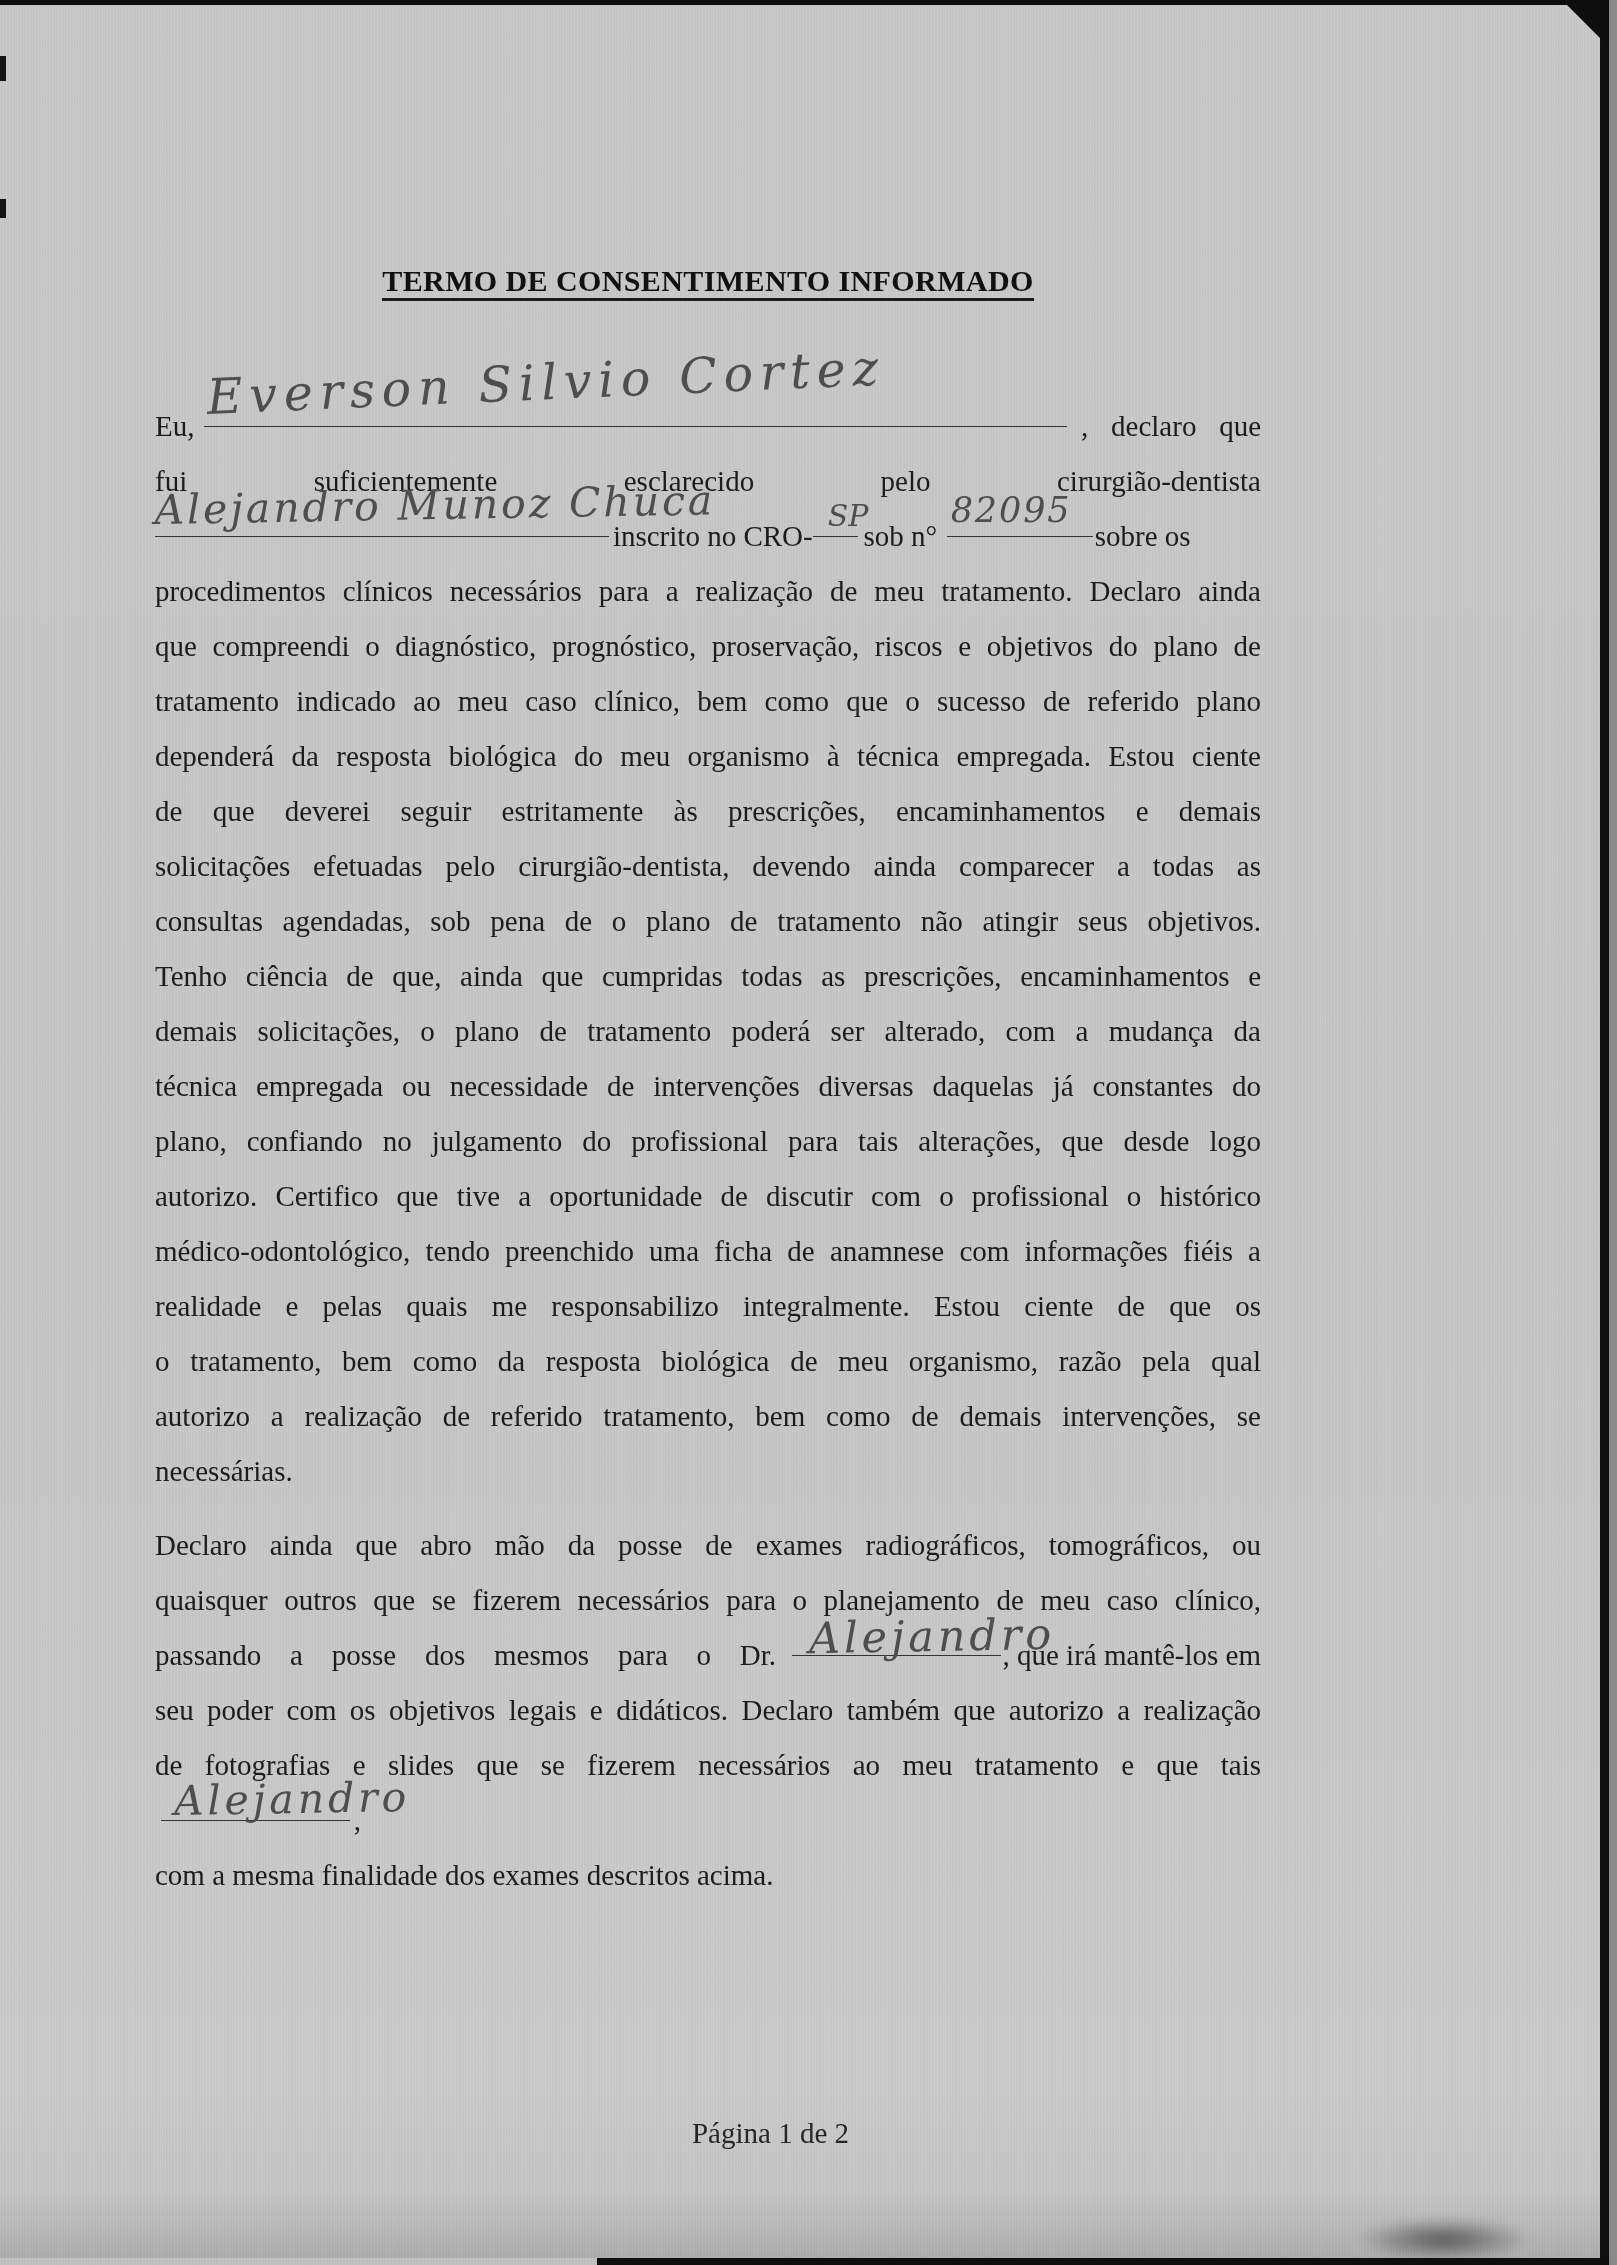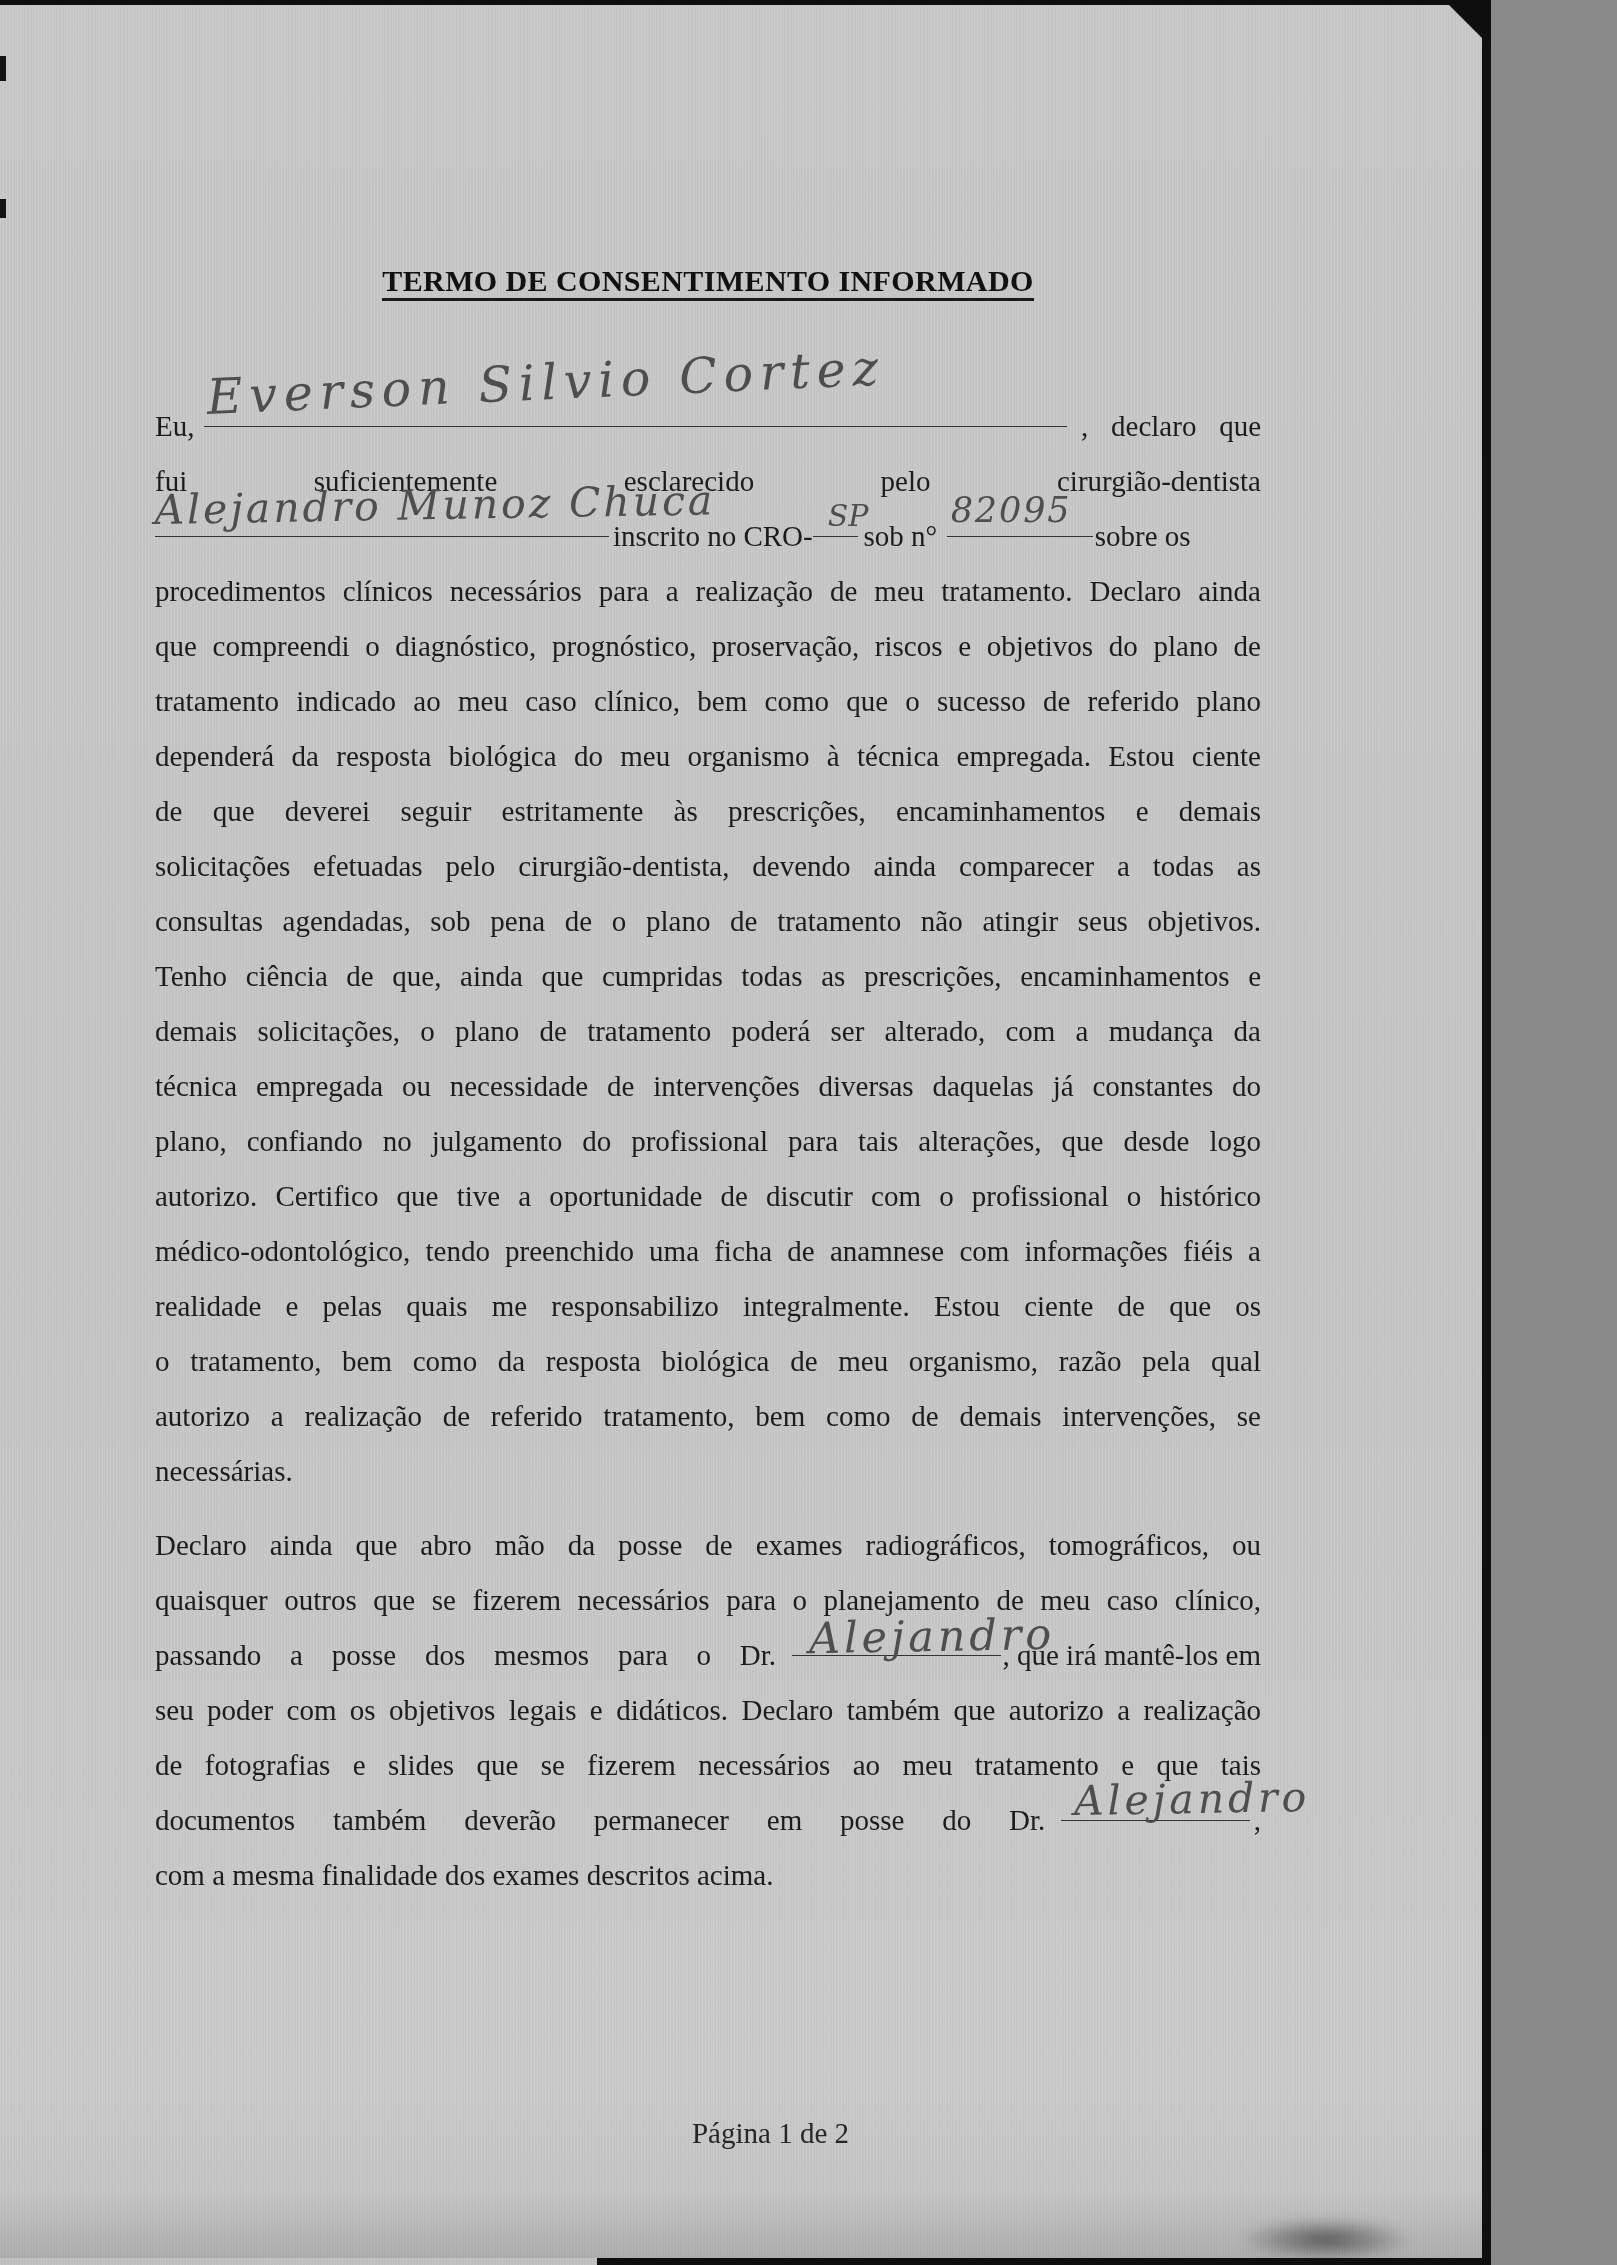--- a/index.html
+++ b/index.html
@@ -1,17 +1,17 @@
 <!DOCTYPE html>
 <html><head>
 <meta charset="utf-8">
 <style>
   html,body{margin:0;padding:0;background:#8a8a8a;}
   .page{
-    position:relative;width:1491px;height:2266px;overflow:hidden;
+    position:relative;width:1609px;height:2266px;overflow:hidden;
     background:#c7c7c7;
     background-image:
       repeating-linear-gradient(90deg, rgba(255,255,255,0.035) 0 1px, rgba(0,0,0,0.018) 1px 2.9px),
       linear-gradient(180deg,#c9c9c9 0%,#c6c6c6 55%,#cbcbcb 92%,#c2c2c2 100%);
     font-family:"Liberation Serif", serif;
     color:#1c1c1c;
   }
   
   .edge-top{position:absolute;top:0;left:0;right:0;height:4.9px;background:#0e0e0e;}
   .edge-right{position:absolute;top:0;right:0;bottom:0;width:8.7px;background:#101010;}
@@ -135,21 +135,20 @@
       <span class="blank blank-dr1">
         <span class="hw hw-dr1">Alejandro</span>
       </span>
       <span class="nowrap">, que irá mantê-los em</span>
     </div>
 
     <div class="line jline">seu poder com os objetivos legais e didáticos. Declaro também que autorizo a realização</div>
     <div class="line jline">de fotografias e slides que se fizerem necessários ao meu tratamento e que tais</div>
 
     <div class="line composite">
-      <span class="jspread">documentos também deverão permanecer em posse do Dr.</span>
       <span class="blank blank-dr2">
         <span class="hw hw-dr2">Alejandro</span>
       </span>
       <span class="nowrap">,</span>
     </div>
 
     <div class="line jline lastline">com a mesma finalidade dos exames descritos acima.</div>
 
   </div>
 

